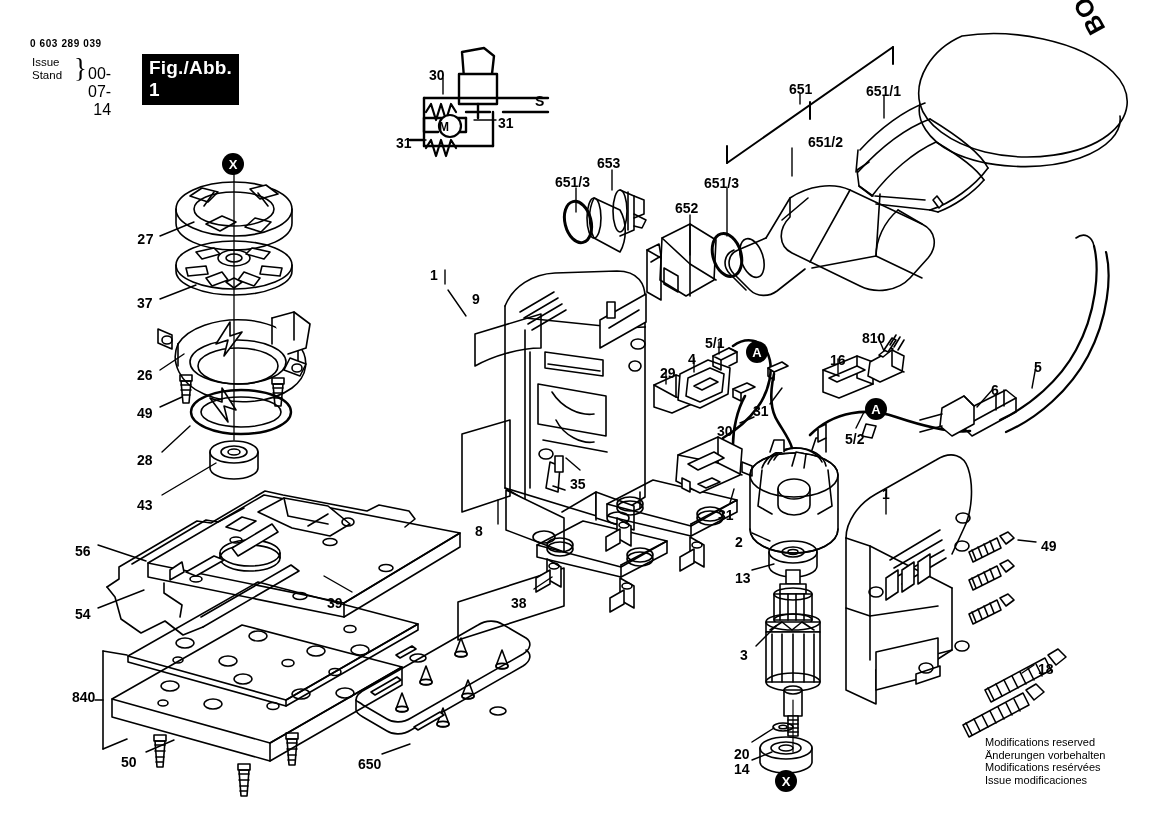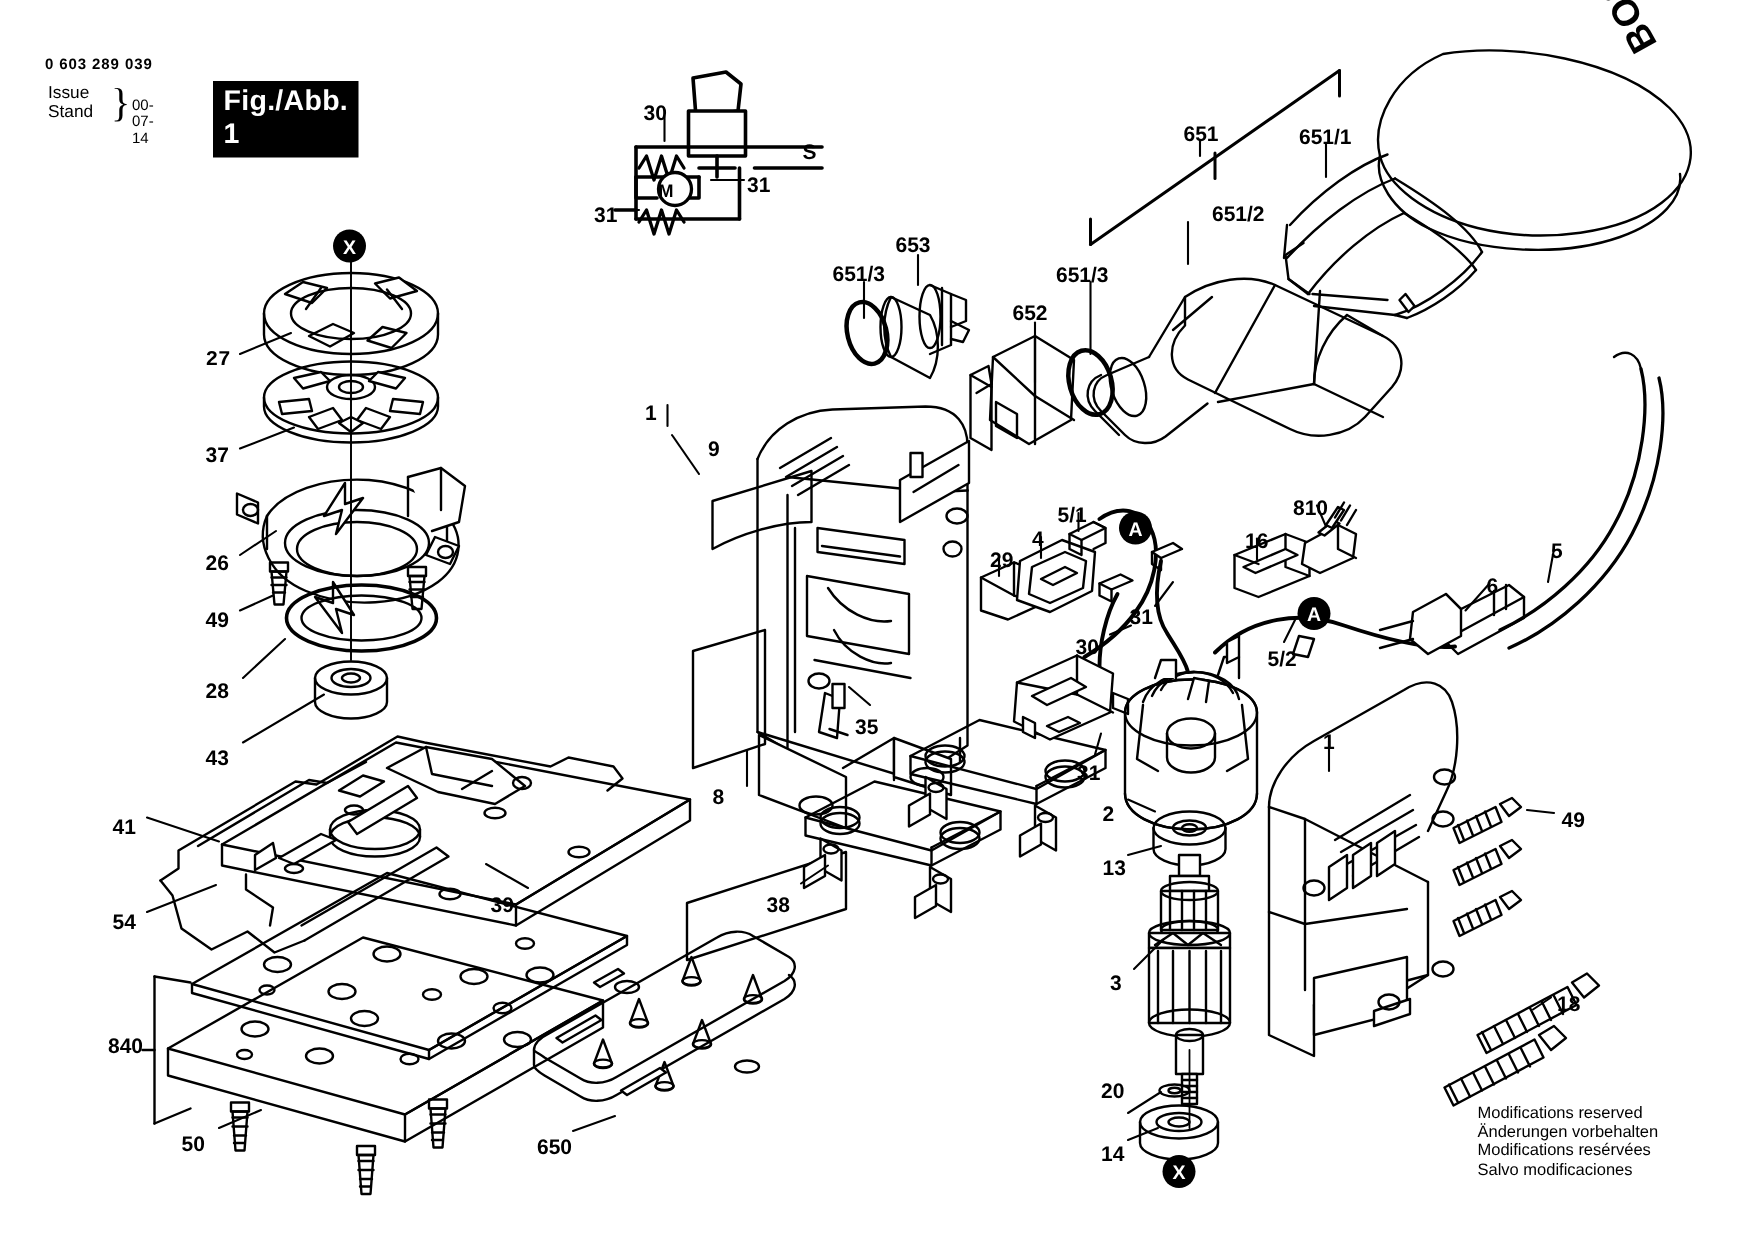--- a/index.html
+++ b/index.html
@@ -9,21 +9,21 @@
   svg.layer{position:absolute;left:0;top:0;width:1169px;height:826px;}
   .lbl{position:absolute;font-weight:bold;font-size:14px;letter-spacing:0px;
        white-space:nowrap;line-height:1;}
   #hdr{position:absolute;left:30px;top:38px;}
   #partno{font-size:10px;letter-spacing:.6px;font-weight:bold;
           font-family:"Liberation Sans",sans-serif;}
   #issueblk{position:relative;margin-top:7px;height:32px;}
   #issuewords{position:absolute;left:2px;top:0;font-size:11.5px;line-height:13px;}
   #brace{position:absolute;left:44px;top:-1px;font-size:27px;line-height:27px;
          font-family:"Liberation Serif",serif;}
-  #issuedate{position:absolute;left:58px;top:9px;font-size:10px;}
+  #issuedate{position:absolute;left:58px;top:9px;font-size:16px;text-align:right;}
   #figbox{position:absolute;left:112px;top:-2px;background:#000;color:#fff;
           font-size:19px;font-weight:bold;padding:3px 7px 4px 7px;letter-spacing:.2px;}
   #disclaimer{position:absolute;left:985px;top:736px;font-size:11px;
               line-height:12.6px;font-weight:normal;}
   .bosch{position:absolute;font-weight:bold;font-size:25px;letter-spacing:1px;
          transform:rotate(-119deg);transform-origin:0 0;}
 </style>
 </head>
 <body>
 
@@ -39,21 +39,21 @@
       <div id="brace">}</div>
       <div id="issuedate">00-07-14</div>
       <div id="figbox">Fig./Abb. 1</div>
     </div>
   </div>
 
   <div id="disclaimer">
     <div>Modifications reserved</div>
     <div>Änderungen vorbehalten</div>
     <div>Modifications resérvées</div>
-    <div>Salvo modificaciones</div>
+    <div>Issue modificaciones</div>
   </div>
 
   <div class="bosch" style="left:1086px;top:40px;">BOSCH</div>
 
   <svg class="layer" viewBox="0 0 1169 826">
     <g fill="none" stroke="#000" stroke-width="1.6" stroke-linejoin="round" stroke-linecap="round">
 
       <g stroke-width="2.4">
         <path d="M462 52 l22 -4 l10 8 l-2 18 l-28 4 z" fill="#fff"></path>
         <path d="M459 74 h38 v30 h-38 z" fill="#fff"></path>
@@ -646,21 +646,21 @@
     </g>
   </svg>
 
   <div id="callouts">
       <div class="lbl" style="left: 137px; top: 233px; font-family: Liberation Mono, monospace;">27</div>
       <div class="lbl" style="left: 137px; top: 296px;">37</div>
       <div class="lbl" style="left: 137px; top: 368px;">26</div>
       <div class="lbl" style="left: 137px; top: 406px;">49</div>
       <div class="lbl" style="left: 137px; top: 453px;">28</div>
       <div class="lbl" style="left: 137px; top: 498px;">43</div>
-      <div class="lbl" style="left: 75px; top: 544px;">41</div>
+      <div class="lbl" style="left: 75px; top: 544px;">56</div>
       <div class="lbl" style="left: 75px; top: 607px;">54</div>
       <div class="lbl" style="left: 327px; top: 596px;">39</div>
       <div class="lbl" style="left: 72px; top: 690px;">840</div>
       <div class="lbl" style="left: 121px; top: 755px;">50</div>
       <div class="lbl" style="left: 358px; top: 757px;">650</div>
       <div class="lbl" style="left: 429px; top: 68px;">30</div>
       <div class="lbl" style="left: 498px; top: 116px;">31</div>
       <div class="lbl" style="left: 396px; top: 136px;">31</div>
       <div class="lbl" style="left: 535px; top: 94px;">S</div>
       <div class="lbl" style="left: 555px; top: 175px;">651/3</div>
@@ -682,20 +682,20 @@
       <div class="lbl" style="left: 753px; top: 404px;">31</div>
       <div class="lbl" style="left: 718px; top: 508px;">31</div>
       <div class="lbl" style="left: 830px; top: 353px;">16</div>
       <div class="lbl" style="left: 862px; top: 331px;">810</div>
       <div class="lbl" style="left: 845px; top: 432px;">5/2</div>
       <div class="lbl" style="left: 1034px; top: 360px;">5</div>
       <div class="lbl" style="left: 991px; top: 383px;">6</div>
       <div class="lbl" style="left: 735px; top: 535px;">2</div>
       <div class="lbl" style="left: 735px; top: 571px;">13</div>
       <div class="lbl" style="left: 740px; top: 648px;">3</div>
-      <div class="lbl" style="left: 734px; top: 720px;">20</div>
+      <div class="lbl" style="left: 734px; top: 747px;">20</div>
       <div class="lbl" style="left: 734px; top: 762px;">14</div>
       <div class="lbl" style="left: 882px; top: 487px;">1</div>
       <div class="lbl" style="left: 1041px; top: 539px;">49</div>
       <div class="lbl" style="left: 1038px; top: 662px;">18</div>
     </div>
 
 </div>
 
 </body></html>

